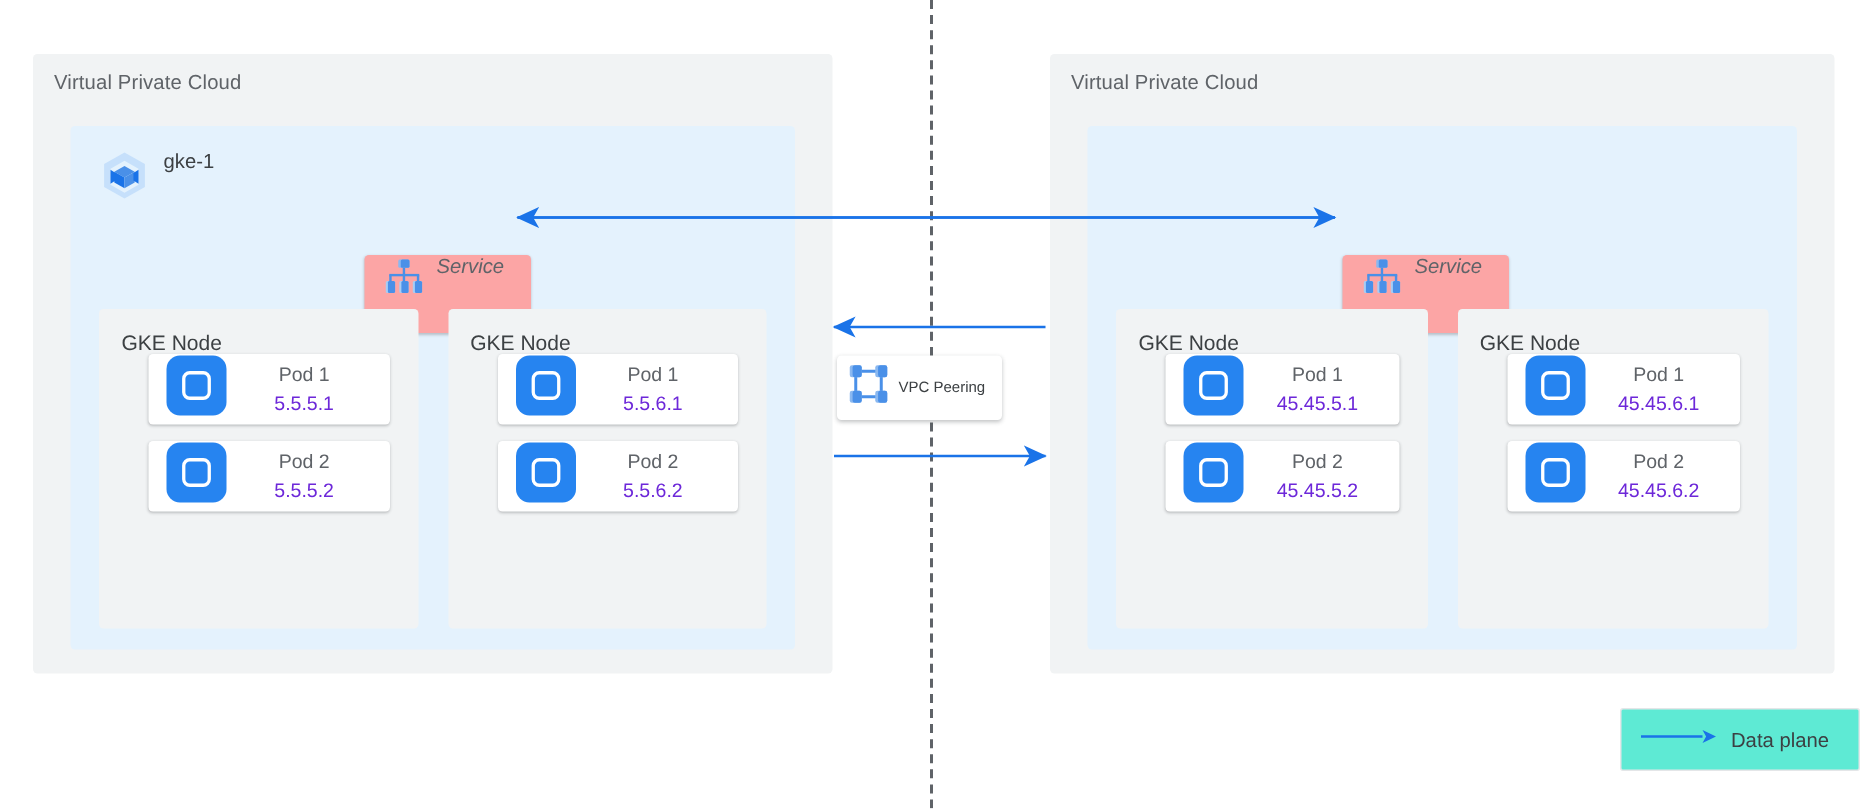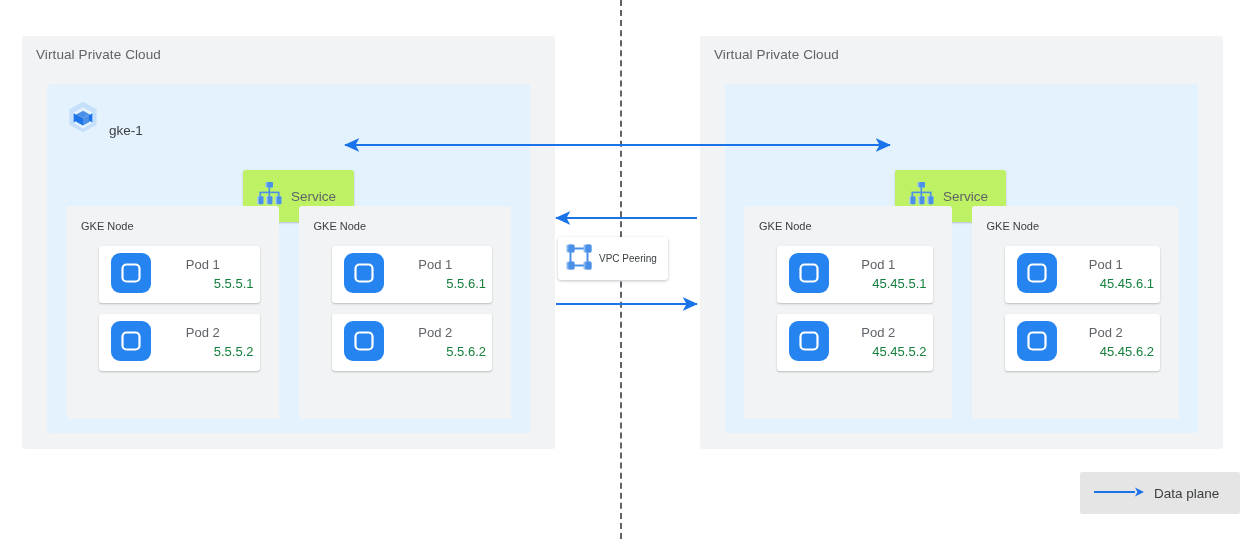--- a/index.html
+++ b/index.html
@@ -47,40 +47,40 @@
     bottom: 16px;
     background: #e4f2fd;
     border-radius: 3px;
   }
 
   .cluster-head {
     position: absolute;
     left: 19px;
     top: 16px;
     display: flex;
-    align-items: flex-end;
+    align-items: flex-start;
     gap: 9px;
   }
   .cluster-name {
     font-size: 13.5px;
     color: #3c4043;
     white-space: nowrap;
   }
 
   
   .service-chip {
     position: absolute;
     display: flex;
-    align-items: center;
     gap: 7px;
     padding: 0 18px 0 11px;
     height: 52px;
-    background: #bef264;
+    background: #fca5a5;
     border-radius: 3px;
     box-shadow: 0 1px 2px rgba(60,64,67,.28);
+    font-style: italic;
   }
   .service-label {
     font-size: 13.5px;
     color: #5f6368;
     white-space: nowrap;
   }
   #service-left  { left: 196px; top: 86px; }
   #service-right { left: 170px; top: 86px; }
 
   
@@ -95,49 +95,48 @@
   }
   .gke-node {
     flex: 1 1 0;
     background: #f1f3f4;
     border-radius: 3px;
     position: relative;
     padding: 14px 15px 0 15px;
     box-sizing: border-box;
   }
   .node-title {
-    font-size: 11px;
+    font-size: 14px;
     color: #3c4043;
-    margin-bottom: 14px;
     white-space: nowrap;
   }
   .pods {
     display: flex;
     flex-direction: column;
     gap: 11px;
     padding: 0 4px 0 18px;
   }
   .pod {
     display: flex;
     align-items: center;
     background: #ffffff;
     border-radius: 3px;
-    height: 57px;
+    height: 47px;
     box-shadow: 0 1px 2px rgba(60,64,67,.30);
     padding-left: 11px;
     box-sizing: border-box;
   }
   .pod-text {
     flex: 1;
     text-align: center;
     padding-right: 6px;
     line-height: 1.45;
   }
   .pod-name { font-size: 13px; color: #5f6368; display: block; }
-  .pod-ip   { font-size: 13px; color: #15803d; display: block; text-align: right; }
+  .pod-ip   { font-size: 13px; color: #6d28d9; display: block; }
 
   
   #divider {
     position: absolute;
     left: 620px;
     top: 0;
     width: 0;
     height: 539px;
     border-left: 2.5px dashed #5f6368;
   }
@@ -166,21 +165,21 @@
     white-space: nowrap;
   }
 
   
   #legend {
     position: absolute;
     left: 1080px;
     top: 472px;
     width: 160px;
     height: 42px;
-    background: #e5e5e5;
+    background: #5eead4;
     border: 1px solid #e4e6e8;
     border-radius: 2px;
     display: flex;
     align-items: center;
     gap: 9px;
     padding-left: 12px;
     box-sizing: border-box;
   }
   .legend-label {
     font-size: 13.5px;

